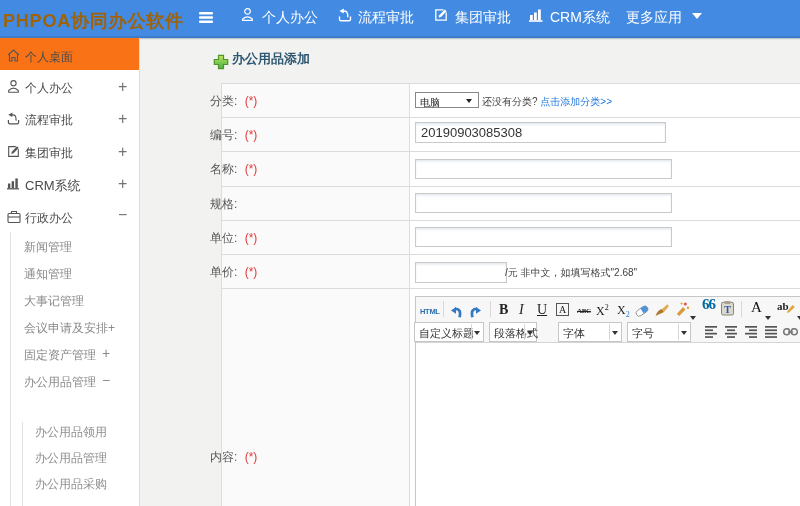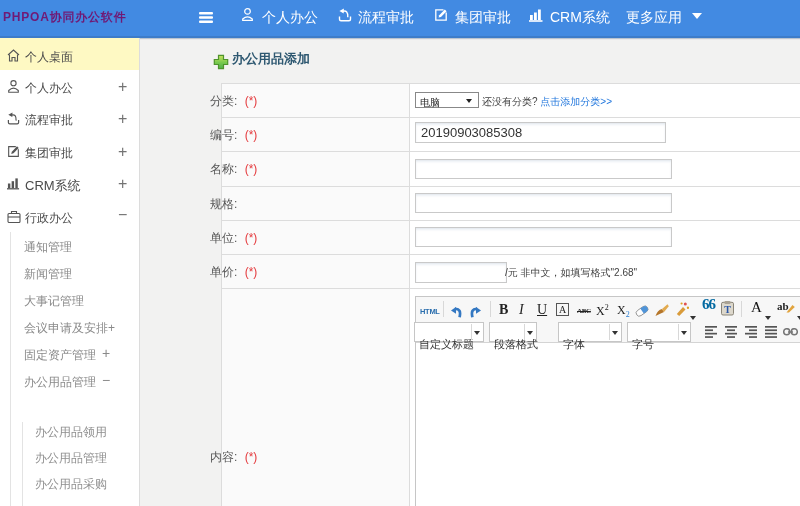--- a/index.html
+++ b/index.html
@@ -1,30 +1,30 @@
 <!DOCTYPE html>
 <html><head>
 <meta charset="utf-8">
 <style>
 *{margin:0;padding:0;box-sizing:border-box}
 html,body{width:800px;height:506px;overflow:hidden}
 body{font-family:"Liberation Sans",sans-serif;background:#f2f2f1;position:relative}
 .abs{position:absolute}
 
 .nav{position:absolute;top:0;left:0;width:800px;height:38px;background:#428ae2;border-bottom:2px solid #3d7cc9;box-shadow:0 1px 1px rgba(130,150,175,.5)}
-.logo{position:absolute;left:3px;top:9px;font-size:12px;font-weight:bold;color:#701a75;letter-spacing:.8px}
+.logo{position:absolute;left:3px;top:9px;font-size:18px;font-weight:bold;color:#a16207;letter-spacing:.8px}
 .nitem{position:absolute;top:9px;color:#fff;font-size:14px;white-space:nowrap}
 .nico{position:absolute;top:8px}
 
 .side{position:absolute;left:0;top:38px;width:140px;height:468px;background:#fff;border-right:1px solid #dcdcdc}
 .m1{position:absolute;left:0;width:139px;height:33px;color:#4a4a4a;font-size:12px}
 .m1 .txt{position:absolute;left:25px;top:10px}
 .m1 .plus{position:absolute;left:118px;top:8px;font-size:16px;color:#737373;font-weight:400}
 .m1 svg{position:absolute;left:7px;top:10px}
-.sel{background:#fef9c3}
+.sel{background:#f97316}
 .m2wrap{position:absolute;left:10px;top:232px;width:129px;height:274px;border-left:1px solid #e3e3e3}
 .m2{position:relative;height:27px;color:#8a8a8a;font-size:12px}
 .m2 .txt{position:absolute;left:13px;top:7px}
 .m2 .pm{position:absolute;left:91px;top:5px;font-size:14px;color:#8a8a8a}
 .m3wrap{position:absolute;left:22px;top:422px;width:118px;height:84px;border-left:1px solid #e3e3e3}
 .m3wrap .m3:first-child{margin-top:-4px}
 .m3{position:relative;height:26px;color:#8e8e8e;font-size:12px}
 .m3 .txt{position:absolute;left:12px;top:6px}
 
 .title{position:absolute;left:232px;top:50px;font-size:13px;font-weight:bold;color:#2e5871}
@@ -39,21 +39,21 @@
 .link{color:#2277dd}
 
 .selbox{position:absolute;left:415px;top:92px;width:64px;height:16px;background:#fff;border:1px solid #888;font-size:10px;color:#222}
 .selbox .stx{position:absolute;left:4px;top:3px}
 .selbox .sar{position:absolute;right:6px;top:6px;width:0;height:0;border-left:3.5px solid transparent;border-right:3.5px solid transparent;border-top:4px solid #222}
 
 .ed{position:absolute;left:415px;top:296px;width:385px;height:211px;border:1px solid #c6c6c6;border-right:none;border-bottom:none;background:#fff}
 .edtb{position:absolute;left:416px;top:297px;width:384px;height:46px;background:#f7f7f7;border-bottom:1px solid #d4d4d4}
 .ti{position:absolute;top:300px;height:18px}
 .combo{position:absolute;top:322px;height:20px;background:#fff;border:1px solid #c6c6c6;font-size:11px;color:#333}
-.combo .ctx{position:absolute;left:4px;top:14px;white-space:nowrap}
+.combo .ctx{position:absolute;left:4px;top:3px;white-space:nowrap}
 .combo .car{position:absolute;right:0;top:1px;width:12px;height:16px;border-left:1px solid #d8d8d8}
 .combo .car:after{content:"";position:absolute;left:2px;top:7px;width:0;height:0;border-left:3.5px solid transparent;border-right:3.5px solid transparent;border-top:4px solid #333}
 .tsep{position:absolute;top:301px;width:1px;height:16px;background:#d8d8d8}
 </style>
 </head>
 <body>
 
 <div class="nav"></div>
 <div class="logo">PHPOA协同办公软件</div>
 <svg class="nico" style="left:199px;top:12px" width="14" height="11" viewBox="0 0 14 11">
@@ -150,24 +150,24 @@
         <rect x="1" y="3.5" width="12" height="9" rx="1"></rect>
         <path d="M4.5 3.5 L4.5 1.5 L9.5 1.5 L9.5 3.5"></path>
         <path d="M1 7 L13 7"></path>
       </g>
     </svg>
   <span class="txt">行政办公</span>
     <span class="plus" style="top:6px">−</span>
 </div>
 <div class="m2wrap">
   <div class="m2">
+      <span class="txt">新闻管理</span>
+    </div>
+  <div class="m2">
       <span class="txt">通知管理</span>
-    </div>
-  <div class="m2">
-      <span class="txt">新闻管理</span>
     </div>
   <div class="m2">
       <span class="txt">大事记管理</span>
     </div>
   <div class="m2">
       <span class="txt">会议申请及安排+</span>
     </div>
   <div class="m2">
       <span class="txt">固定资产管理</span>
       <span class="pm">+</span>

